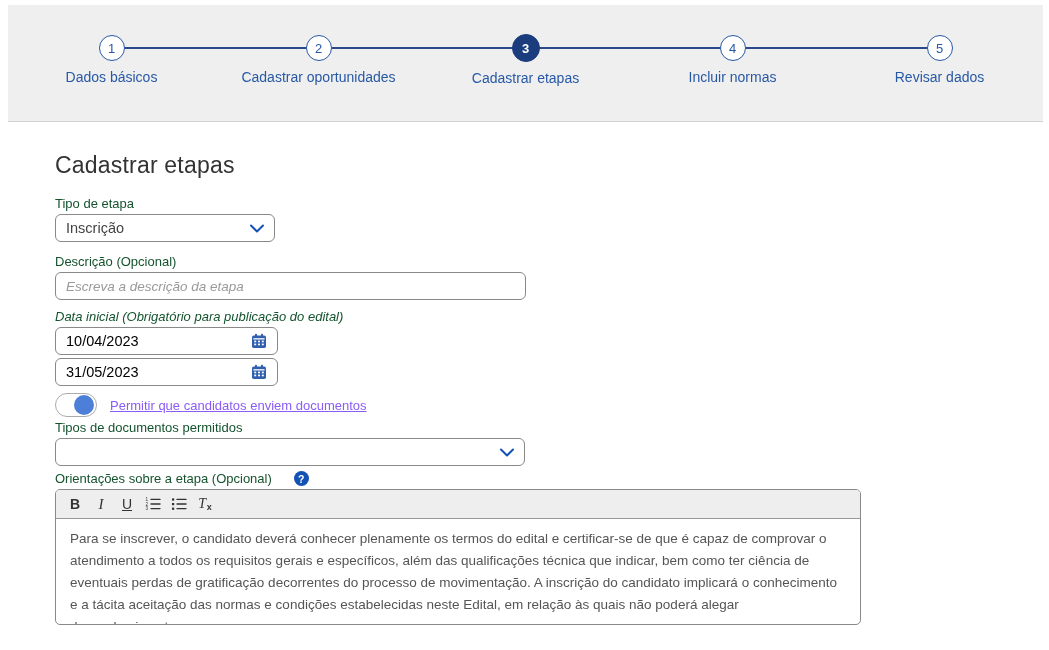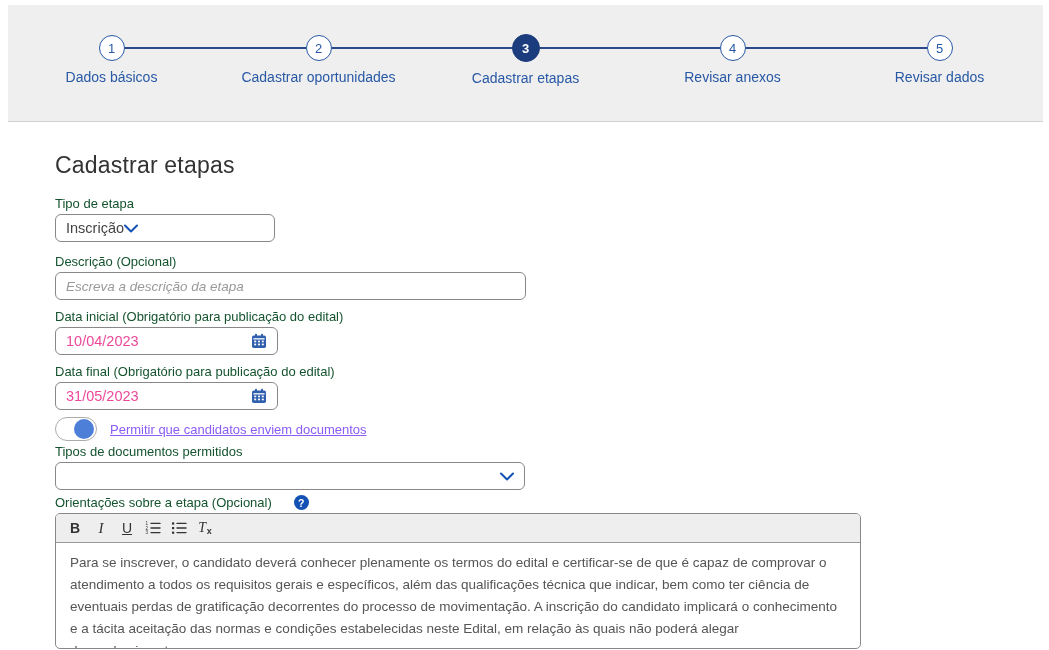--- a/index.html
+++ b/index.html
@@ -73,47 +73,47 @@
     color:#333333;
     letter-spacing:0.2px;
   }
   .field-label {
     font-size:13px;
     color:#14532d;
     line-height:15px;
   }
   .mt-t { margin-top:17px; }
   .mt-a { margin-top:12px; }
-  .mt-b { margin-top:9px; }
+  .mt-b { margin-top:9px;font-style:italic; }
   .mt-c { margin-top:2px; }
   .mt-d { margin-top:5px; }
 
   .control {
     margin-top:3px;
     height:28px;
     border:1px solid #888888;
     border-radius:6px;
     background:#ffffff;
     display:flex;
     align-items:center;
     padding:0 10px;
     color:#444444;
     font-size:14.5px;
   }
   .control input {
     border:none; outline:none;
     width:100%; height:100%;
     font-family:"Liberation Sans", sans-serif;
     font-size:14.5px;
-    color:#ec4899;
+    color:#000000;
     background:transparent;
     padding:0;
   }
   .control input::placeholder { color:#9a9a9a; font-style:italic; font-size:13.5px; }
-  .w-select { width:220px; cursor:pointer; }
+  .w-select { width:220px; justify-content:space-between; cursor:pointer; }
   .w-text   { width:471px; }
   .w-date   { width:223px; justify-content:space-between; }
   .w-wide   { width:470px; justify-content:flex-end; cursor:pointer; }
 
   .chevron-svg, .calendar-svg { flex:0 0 auto; }
 
   
   .toggle-row {
     margin-top:6px;
     display:flex;
@@ -207,21 +207,21 @@
     <div class="step">
       <div class="step-circle">2</div>
       <div class="step-label">Cadastrar oportunidades</div>
     </div>
     <div class="step active">
       <div class="step-circle">3</div>
       <div class="step-label">Cadastrar etapas</div>
     </div>
     <div class="step">
       <div class="step-circle">4</div>
-      <div class="step-label">Revisar anexos</div>
+      <div class="step-label">Incluir normas</div>
     </div>
     <div class="step">
       <div class="step-circle">5</div>
       <div class="step-label">Revisar dados</div>
     </div>
   </div>
 </div>
 
 <div class="form">
 
@@ -252,21 +252,20 @@
         <rect x="3.2" y="7.6" width="2" height="1.7"></rect>
           <rect x="7" y="7.6" width="2" height="1.7"></rect>
           <rect x="10.8" y="7.6" width="2" height="1.7"></rect>
         <rect x="3.2" y="10.6" width="2" height="1.7"></rect>
           <rect x="7" y="10.6" width="2" height="1.7"></rect>
           <rect x="10.8" y="10.6" width="2" height="1.7"></rect>
       </g>
     </svg>
   </div>
 
-  <div class="field-label mt-b">Data final (Obrigatório para publicação do edital)</div>
   <div class="control w-date">
     <input type="text" value="31/05/2023" style="">
     <svg class="calendar-svg" width="16" height="16" viewBox="0 0 16 16">
       <rect x="1" y="2.5" width="14" height="12.5" rx="1.8" fill="#2f5fad"></rect>
       <rect x="4" y="0.8" width="2" height="3.4" rx="0.8" fill="#2f5fad"></rect>
       <rect x="10" y="0.8" width="2" height="3.4" rx="0.8" fill="#2f5fad"></rect>
       <rect x="2.4" y="5.2" width="11.2" height="1.3" fill="#ffffff"></rect>
       <g fill="#ffffff">
         <rect x="3.2" y="7.6" width="2" height="1.7"></rect>
           <rect x="7" y="7.6" width="2" height="1.7"></rect>

